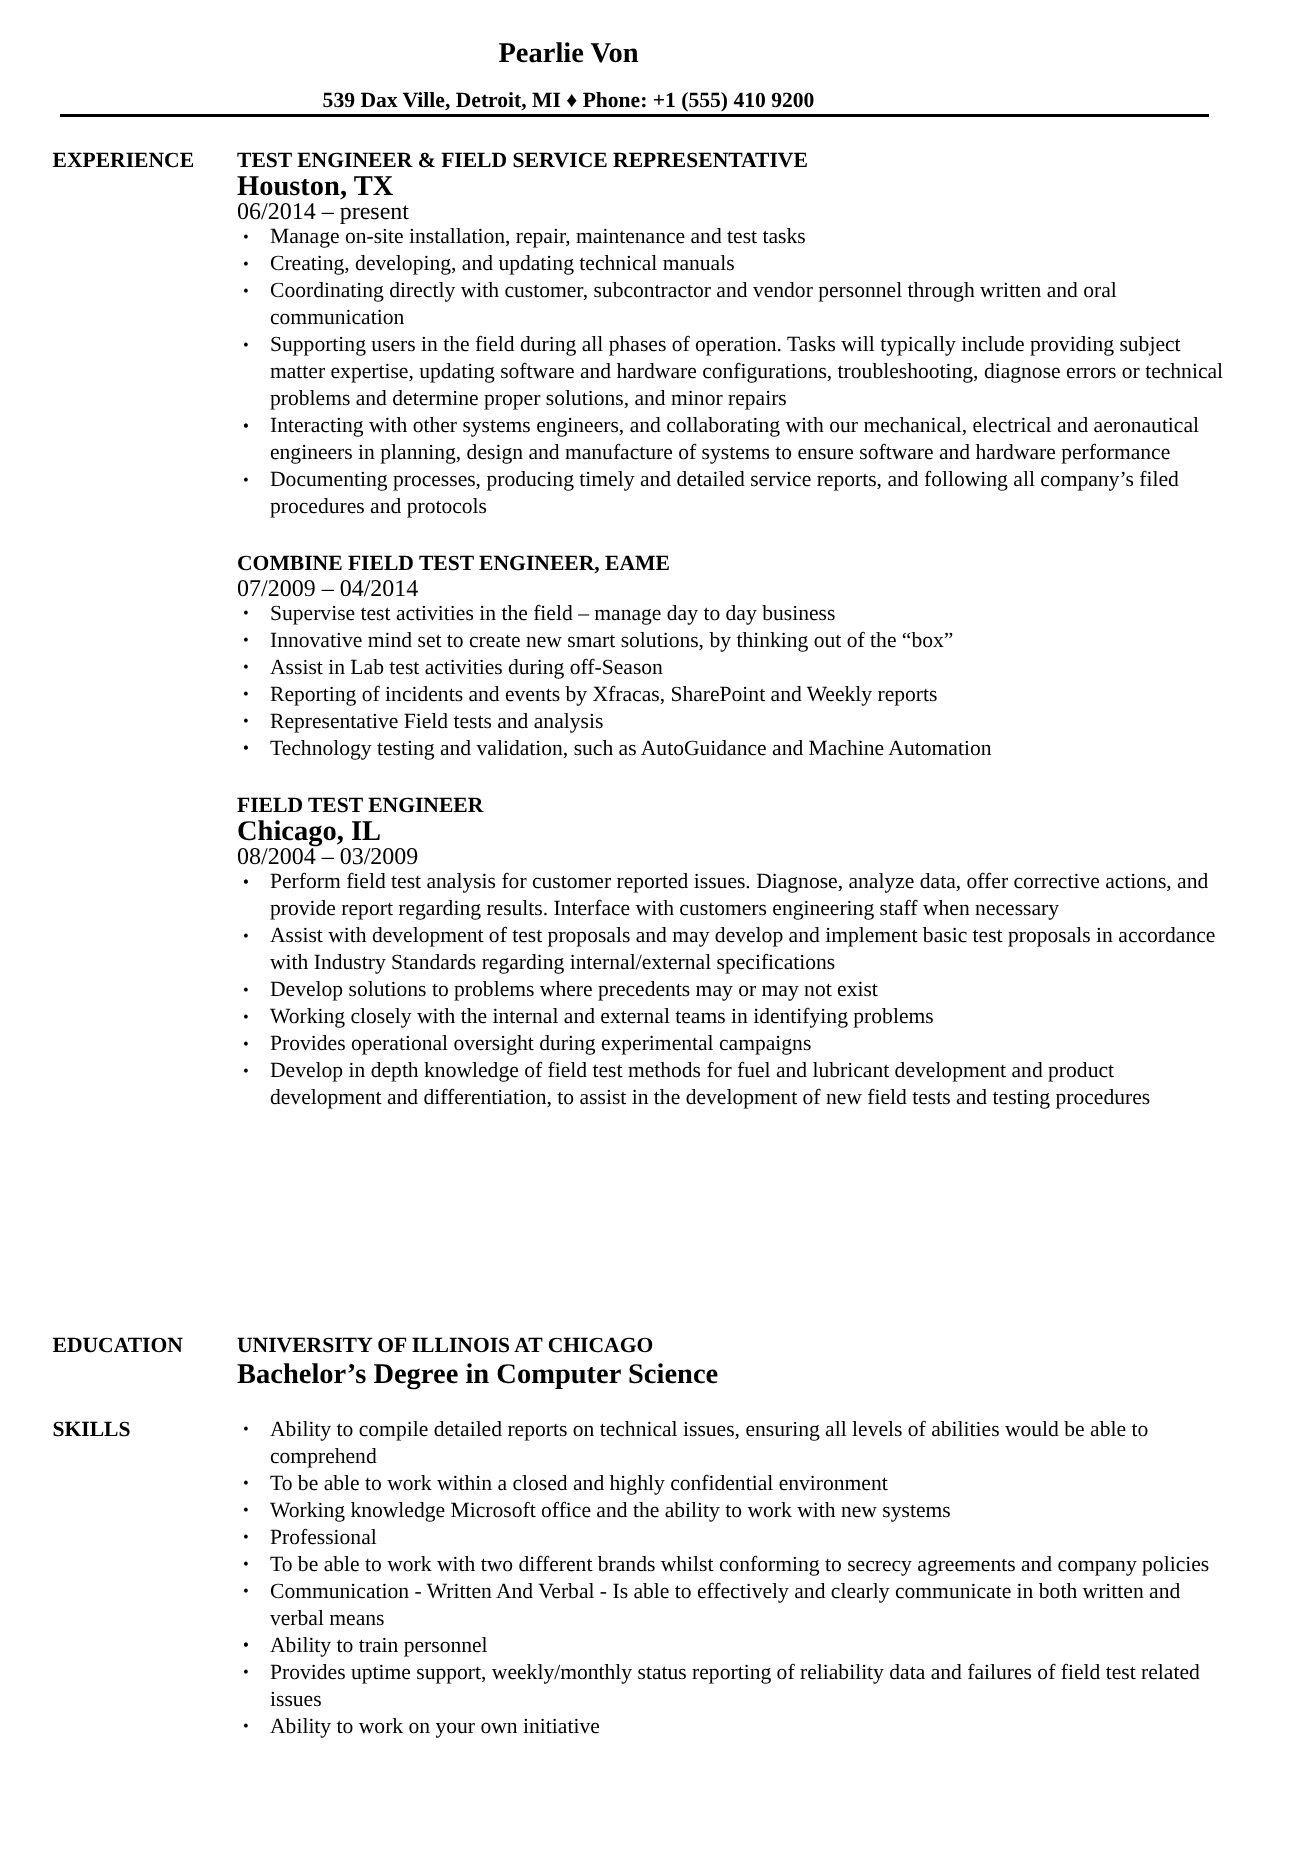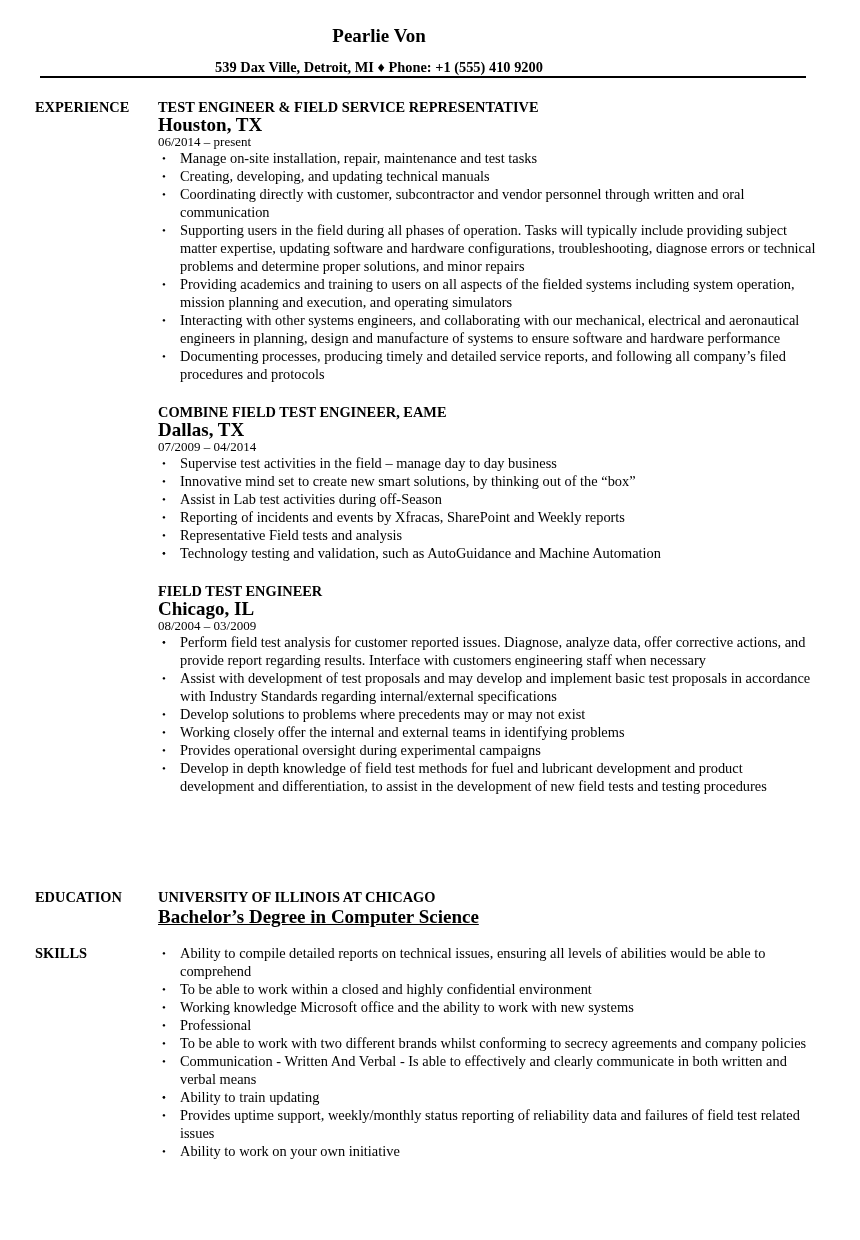--- a/index.html
+++ b/index.html
@@ -13,21 +13,21 @@
   .name { font-weight: bold; font-size: 19px; line-height: 24px; margin: 0; }
   .contact { font-weight: bold; font-size: 14.4px; line-height: 18px; margin-top: 10px; }
   .rule { position: absolute; left: 40px; top: 76px; width: 766px; height: 2px; background: #000; }
 
   .section { position: absolute; left: 0; width: 860px; }
   .section-label { position: absolute; left: 35px; top: 0; font-weight: bold; font-size: 14.4px; line-height: 18px; }
   .section-body { position: absolute; left: 158px; top: 0; width: 660px; }
 
   .job-title { font-weight: bold; font-size: 14.4px; line-height: 18px; }
   .job-loc { font-weight: bold; font-size: 19px; line-height: 18px; }
-  .job-dates { font-size: 13px; line-height: 15px; }
+  .job-dates { font-size: 16px; line-height: 15px; }
   ul.bullets { list-style: none; margin: 0; padding: 0; }
   ul.bullets li { position: relative; padding-left: 22px; line-height: 18px; }
   ul.bullets li .dot { position: absolute; left: 4px; top: 0; font-size: 11px; }
   .job { margin-bottom: 22px; }
 </style>
 </head>
 <body>
 
 <div class="header">
   <div class="name">Pearlie Von</div>
@@ -40,73 +40,72 @@
   <div class="section-body">
     <div class="job">
       <div class="job-title">TEST ENGINEER &amp; FIELD SERVICE REPRESENTATIVE</div>
       <div class="job-loc">Houston, TX</div>
       <div class="job-dates">06/2014 – present</div>
       <ul class="bullets">
           <li><span class="dot">•</span><span>Manage on-site installation, repair, maintenance and test tasks</span></li>
           <li><span class="dot">•</span><span>Creating, developing, and updating technical manuals</span></li>
           <li><span class="dot">•</span><span>Coordinating directly with customer, subcontractor and vendor personnel through written and oral communication</span></li>
           <li><span class="dot">•</span><span>Supporting users in the field during all phases of operation. Tasks will typically include providing subject matter expertise, updating software and hardware configurations, troubleshooting, diagnose errors or technical problems and determine proper solutions, and minor repairs</span></li>
-          <li><span class="dot">•</span><span>Providing academics and training to users on all aspects of the fielded systems including system operation, mission planning and execution, and operating simulators</span></li>
+          <li><span class="dot">•</span></li>
           <li><span class="dot">•</span><span>Interacting with other systems engineers, and collaborating with our mechanical, electrical and aeronautical engineers in planning, design and manufacture of systems to ensure software and hardware performance</span></li>
           <li><span class="dot">•</span><span>Documenting processes, producing timely and detailed service reports, and following all company’s filed procedures and protocols</span></li>
         </ul>
     </div>
     <div class="job" style="margin-top:-2px;">
       <div class="job-title">COMBINE FIELD TEST ENGINEER, EAME</div>
-      <div class="job-loc">Dallas, TX</div>
       <div class="job-dates">07/2009 – 04/2014</div>
       <ul class="bullets">
           <li><span class="dot">•</span><span>Supervise test activities in the field – manage day to day business</span></li>
           <li><span class="dot">•</span><span>Innovative mind set to create new smart solutions, by thinking out of the “box”</span></li>
           <li><span class="dot">•</span><span>Assist in Lab test activities during off-Season</span></li>
           <li><span class="dot">•</span><span>Reporting of incidents and events by Xfracas, SharePoint and Weekly reports</span></li>
           <li><span class="dot">•</span><span>Representative Field tests and analysis</span></li>
           <li><span class="dot">•</span></li>
           <li><span class="dot">•</span><span>Technology testing and validation, such as AutoGuidance and Machine Automation</span></li>
         </ul>
     </div>
     <div class="job" style="margin-top:-2px;">
       <div class="job-title">FIELD TEST ENGINEER</div>
       <div class="job-loc">Chicago, IL</div>
       <div class="job-dates">08/2004 – 03/2009</div>
       <ul class="bullets">
           <li><span class="dot">•</span></li>
           <li><span class="dot">•</span><span>Perform field test analysis for customer reported issues. Diagnose, analyze data, offer corrective actions, and provide report regarding results. Interface with customers engineering staff when necessary</span></li>
           <li><span class="dot">•</span><span>Assist with development of test proposals and may develop and implement basic test proposals in accordance with Industry Standards regarding internal/external specifications</span></li>
           <li><span class="dot">•</span><span>Develop solutions to problems where precedents may or may not exist</span></li>
-          <li><span class="dot">•</span><span>Working closely offer the internal and external teams in identifying problems</span></li>
+          <li><span class="dot">•</span><span>Working closely with the internal and external teams in identifying problems</span></li>
           <li><span class="dot">•</span><span>Provides operational oversight during experimental campaigns</span></li>
           <li><span class="dot">•</span><span>Develop in depth knowledge of field test methods for fuel and lubricant development and product development and differentiation, to assist in the development of new field tests and testing procedures</span></li>
         </ul>
     </div>
   </div>
 </div>
 
 <div class="section" style="top:888px;">
   <div class="section-label">EDUCATION</div>
   <div class="section-body">
     <div class="job-title">UNIVERSITY OF ILLINOIS AT CHICAGO</div>
-    <div class="job-loc" style="margin-top:2px;text-decoration:underline;">Bachelor’s Degree in Computer Science</div>
+    <div class="job-loc" style="margin-top:2px;">Bachelor’s Degree in Computer Science</div>
   </div>
 </div>
 
 <div class="section" style="top:944px;">
   <div class="section-label">SKILLS</div>
   <div class="section-body">
     <ul class="bullets">
         <li><span class="dot">•</span><span>Ability to compile detailed reports on technical issues, ensuring all levels of abilities would be able to comprehend</span></li>
         <li><span class="dot">•</span><span>To be able to work within a closed and highly confidential environment</span></li>
         <li><span class="dot">•</span><span>Working knowledge Microsoft office and the ability to work with new systems</span></li>
         <li><span class="dot">•</span><span>Professional</span></li>
         <li><span class="dot">•</span><span>To be able to work with two different brands whilst conforming to secrecy agreements and company policies</span></li>
         <li><span class="dot">•</span><span>Communication - Written And Verbal - Is able to effectively and clearly communicate in both written and verbal means</span></li>
         <li><span class="dot">•</span></li>
-        <li><span class="dot">•</span><span>Ability to train updating</span></li>
+        <li><span class="dot">•</span><span>Ability to train personnel</span></li>
         <li><span class="dot">•</span><span>Provides uptime support, weekly/monthly status reporting of reliability data and failures of field test related issues</span></li>
         <li><span class="dot">•</span><span>Ability to work on your own initiative</span></li>
       </ul>
   </div>
 </div>
 
 </body></html>

